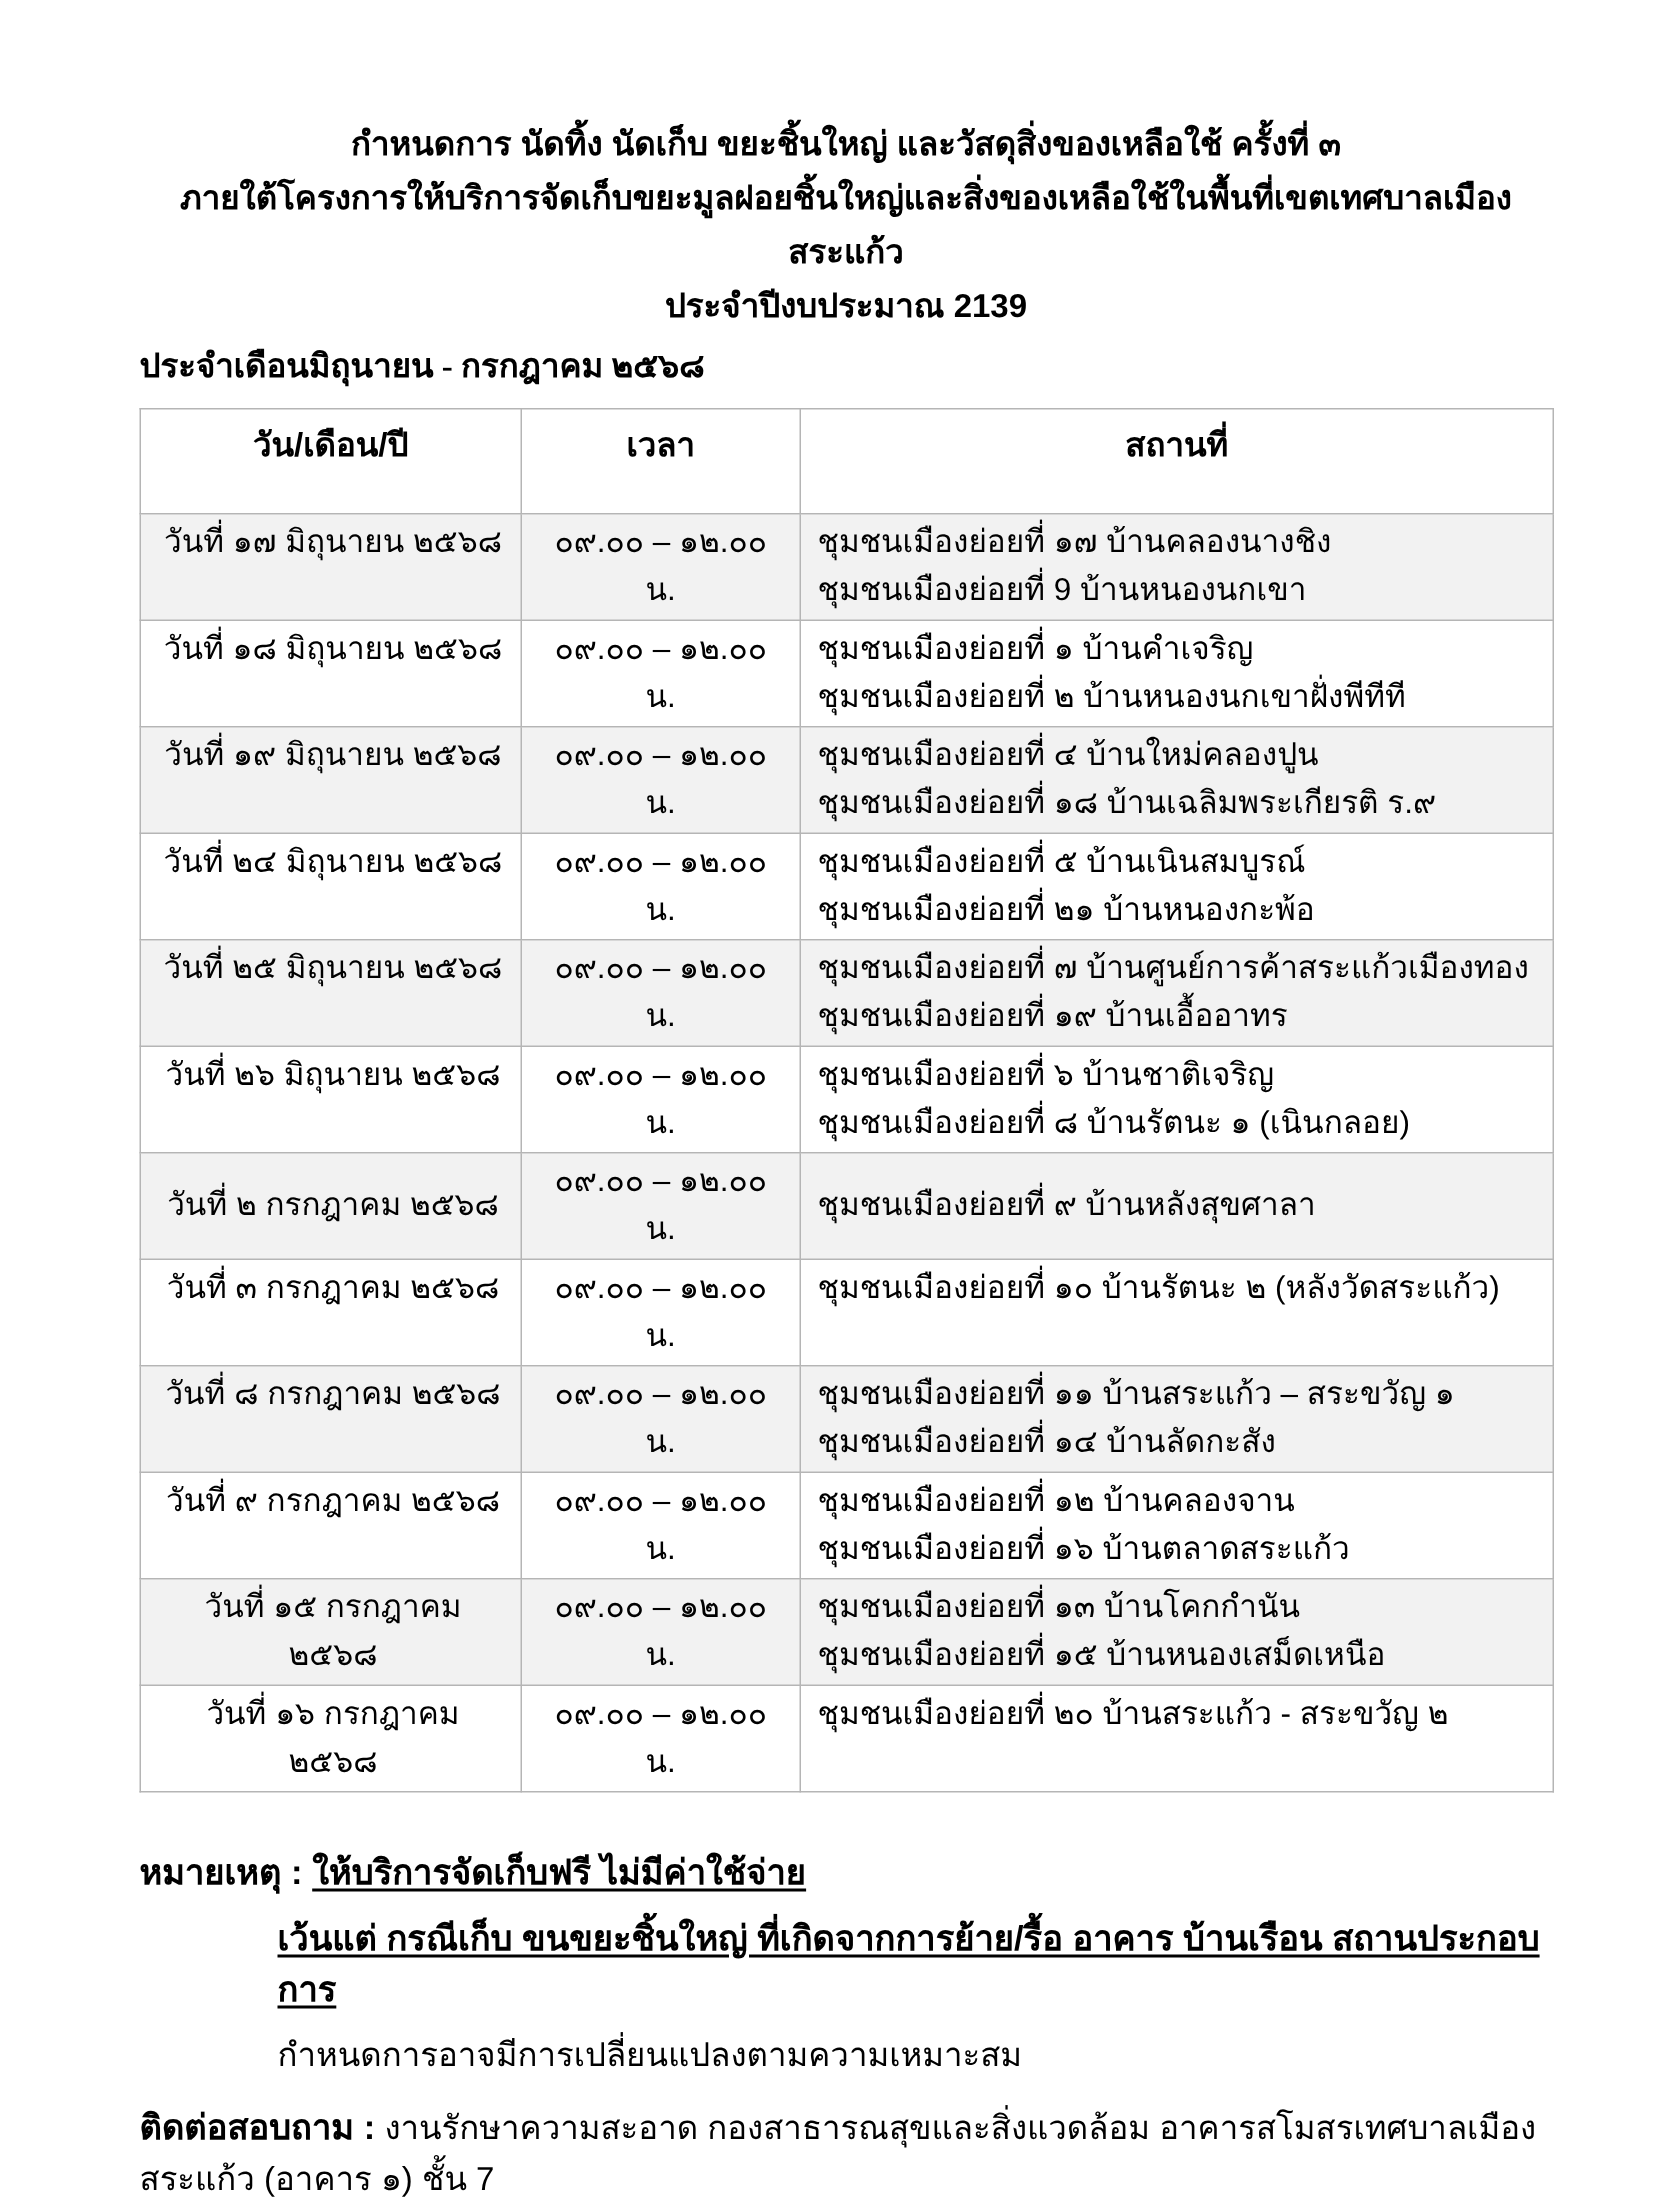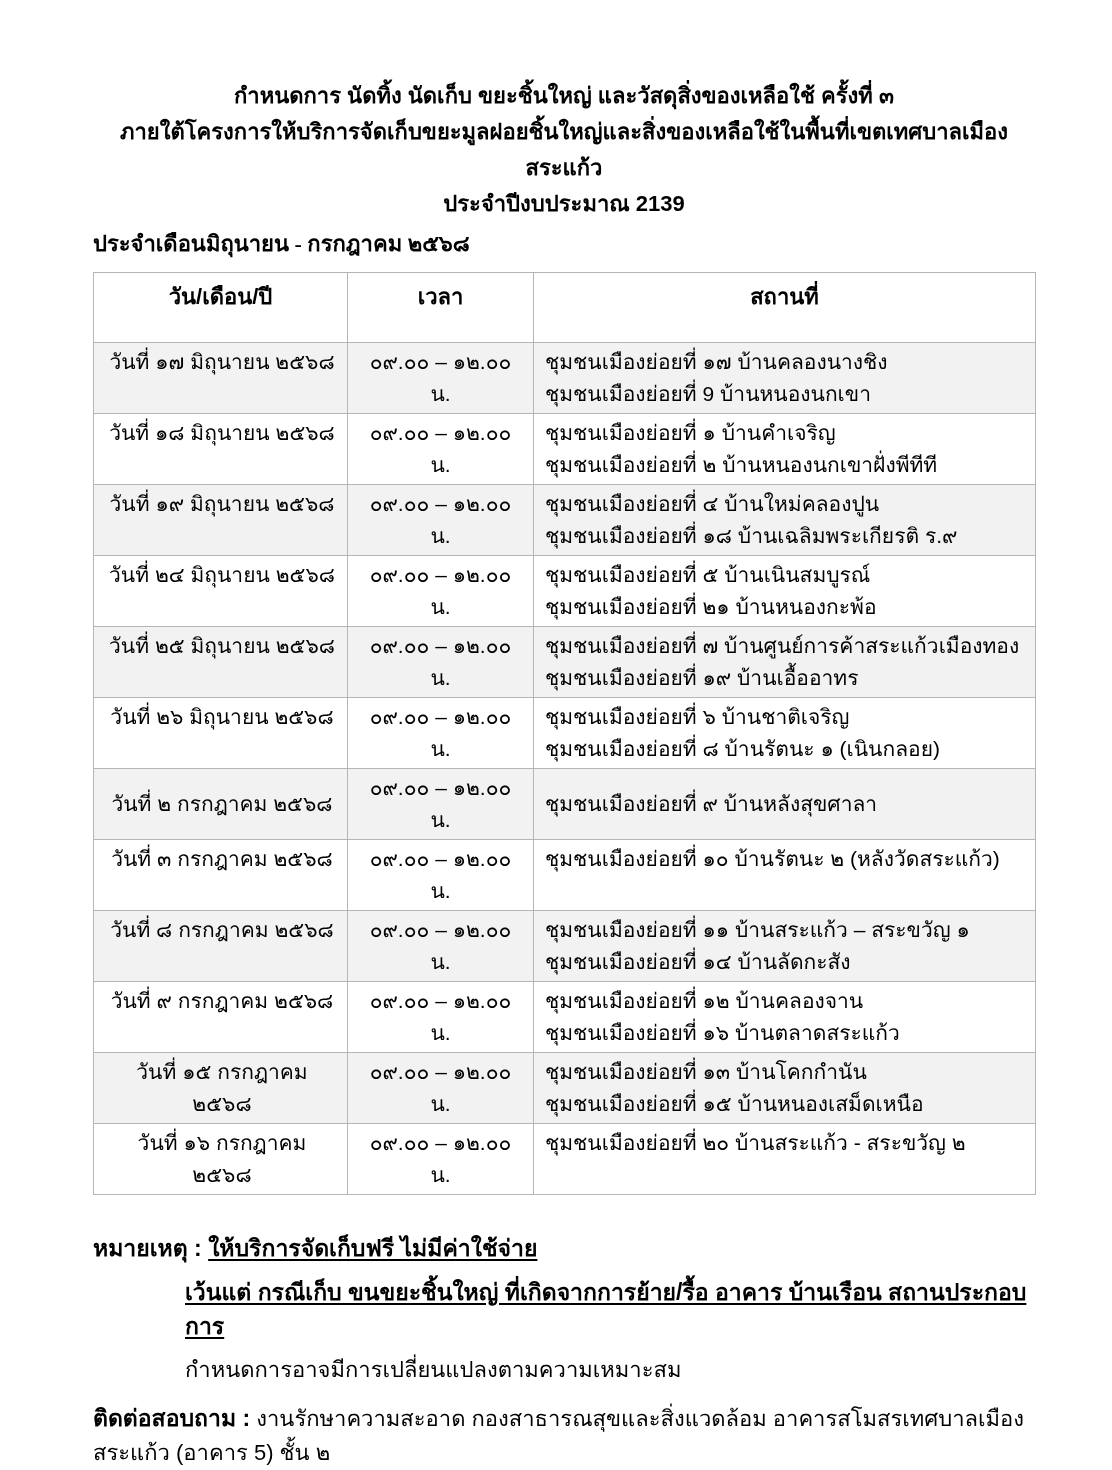--- a/index.html
+++ b/index.html
@@ -216,18 +216,18 @@
       <span class="bold uline">เว้นแต่ กรณีเก็บ ขนขยะชิ้นใหญ่ ที่เกิดจากการย้าย/รื้อ อาคาร บ้านเรือน สถานประกอบการ</span>
     </div>
     <div class="note-row indent-1 note-plain">
       <span>กำหนดการอาจมีการเปลี่ยนแปลงตามความเหมาะสม</span>
     </div>
   </div>
 
   <div class="contact-block">
     <div class="contact-row">
       <span class="bold" style="font-size:23px;">ติดต่อสอบถาม :</span>
-      <span>งานรักษาความสะอาด กองสาธารณสุขและสิ่งแวดล้อม  อาคารสโมสรเทศบาลเมืองสระแก้ว (อาคาร 5) ชั้น ๒</span>
+      <span>งานรักษาความสะอาด กองสาธารณสุขและสิ่งแวดล้อม  อาคารสโมสรเทศบาลเมืองสระแก้ว (อาคาร ๑) ชั้น 7</span>
     </div>
 
   </div>
 
 </div>
 
 </body></html>

